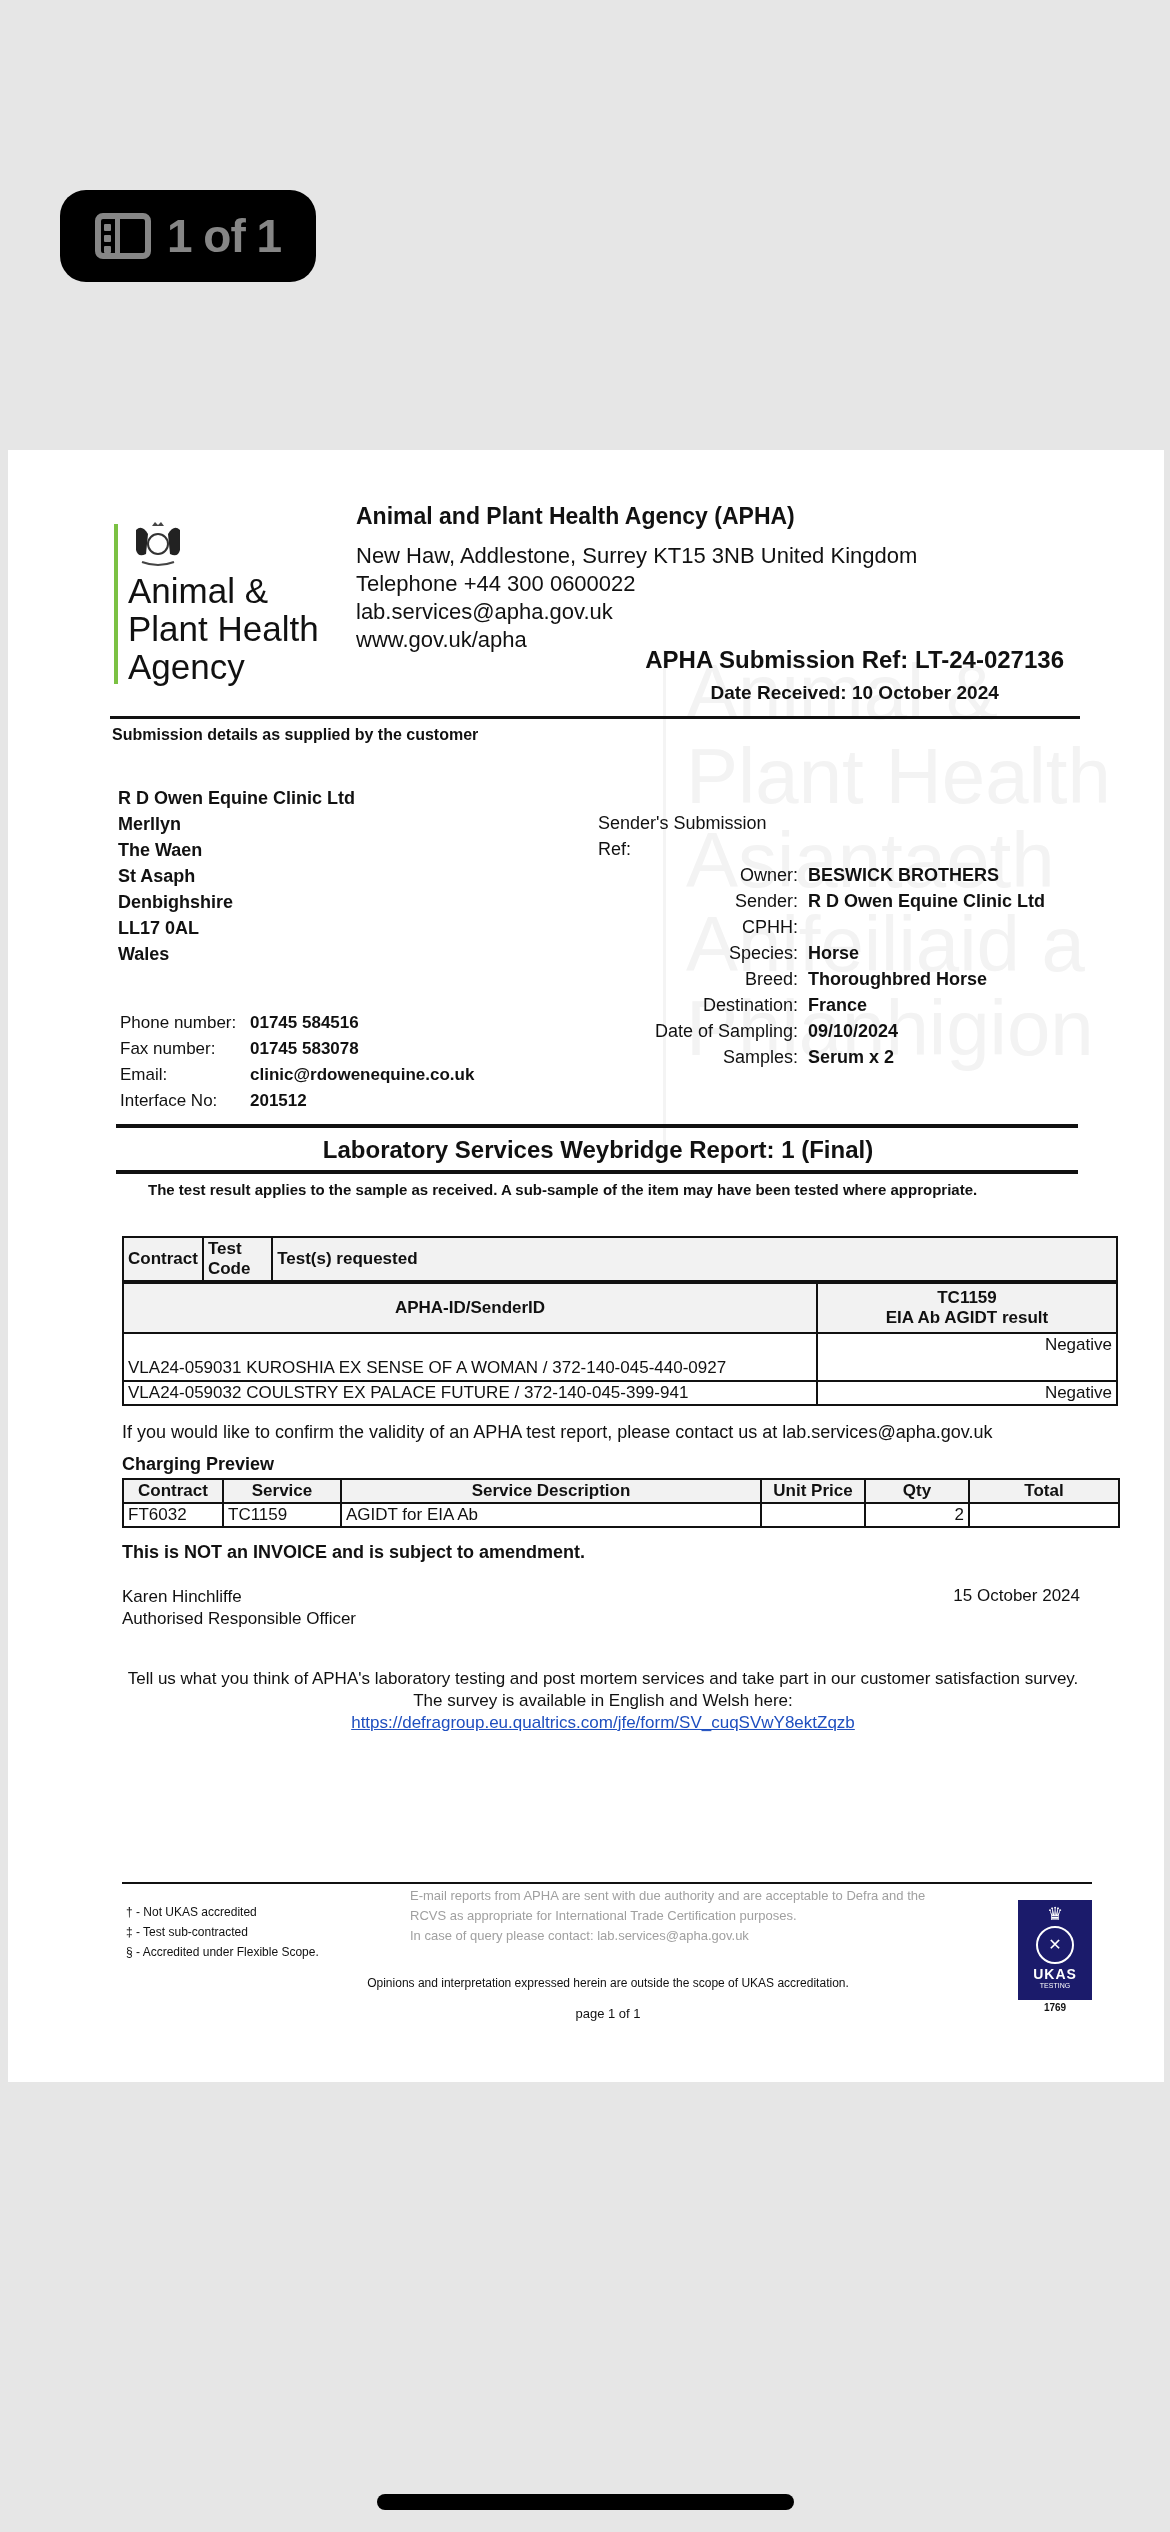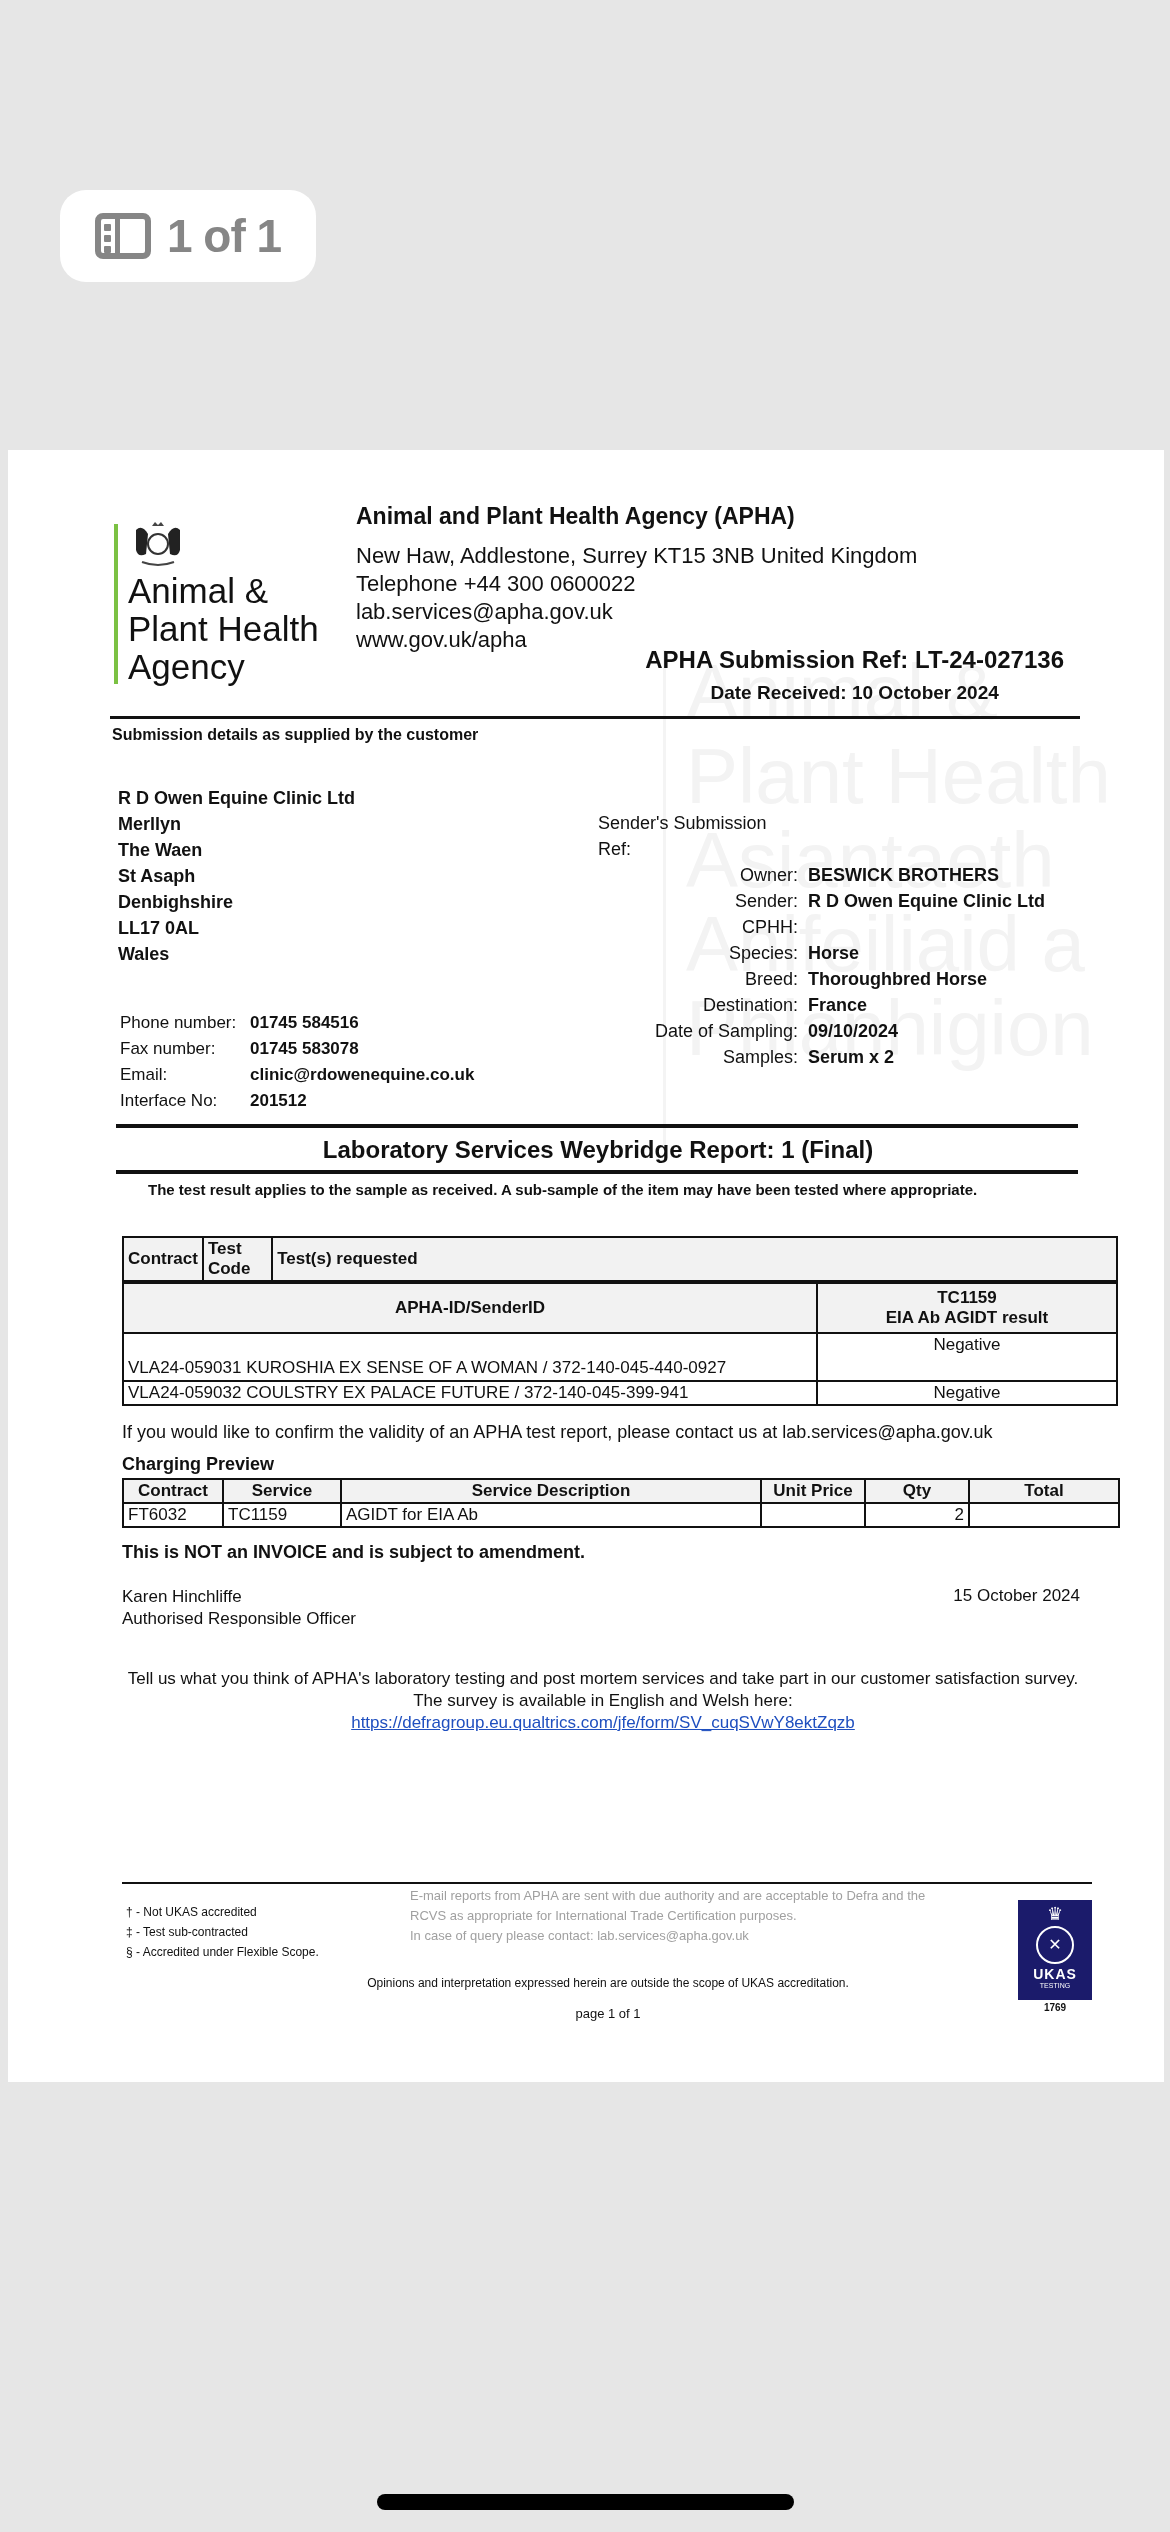--- a/index.html
+++ b/index.html
@@ -1,17 +1,17 @@
 <!DOCTYPE html>
 <html><head>
 <meta charset="utf-8">
 <style>
   * { box-sizing: border-box; margin: 0; padding: 0; }
   html, body { width: 1170px; height: 2532px; background: #e6e6e6; overflow: hidden; font-family: "Liberation Sans", sans-serif; color: #111; }
-  .page-indicator { position: absolute; left: 60px; top: 190px; width: 256px; height: 92px; background: #ffffff; border-radius: 26px; display: flex; align-items: center; justify-content: center; gap: 16px; color: #868686; }
+  .page-indicator { position: absolute; left: 60px; top: 190px; width: 256px; height: 92px; background: #000000; border-radius: 26px; display: flex; align-items: center; justify-content: center; gap: 16px; color: #868686; }
   .page-indicator .pi-icon { width: 56px; height: 46px; border: 6px solid #868686; border-radius: 8px; position: relative; }
   .page-indicator .pi-icon::before { content: ""; position: absolute; left: 14px; top: 0; bottom: 0; width: 5px; background: #868686; }
   .page-indicator .pi-icon i { position: absolute; left: 3px; width: 7px; height: 7px; background: #868686; border-radius: 1px; }
   .page-indicator .pi-text { font-size: 46px; font-weight: bold; letter-spacing: -1px; }
 
   .sheet { position: absolute; left: 8px; top: 450px; width: 1156px; height: 1632px; background: #fff; overflow: hidden; }
   .abs { position: absolute; }
 
   .watermark { position: absolute; left: 655px; top: 200px; width: 520px; height: 500px; color: #f3f3f3; font-size: 78px; line-height: 84px; border-left: 3px solid #f4f4f4; padding-left: 20px; pointer-events: none; }
 
@@ -41,21 +41,21 @@
 
   .report-title { left: 110px; top: 686px; width: 960px; text-align: center; font-weight: bold; font-size: 24px; }
   .disclaimer { left: 140px; top: 730px; width: 880px; text-align: left; font-weight: bold; font-size: 15px; line-height: 20px; }
 
   table { border-collapse: collapse; position: absolute; font-size: 17px; }
   td, th { border: 2px solid #111; padding: 1px 4px; font-weight: normal; text-align: left; }
   th { background: #f2f2f2; font-weight: bold; }
   .t-req { left: 114px; top: 786px; width: 996px; }
   .t-res { left: 114px; top: 832px; width: 996px; }
   .t-res th { text-align: center; }
-  .t-res td.res { text-align: center; vertical-align: top; }
+  .t-res td.res { text-align: right; vertical-align: top; }
   .t-charge { left: 114px; top: 1028px; width: 998px; }
   .t-charge th { text-align: center; }
 
   .validity { left: 114px; top: 972px; font-size: 18px; }
   .charging-title { left: 114px; top: 1004px; font-size: 18px; font-weight: bold; }
   .not-invoice { left: 114px; top: 1092px; font-size: 18px; font-weight: bold; }
 
   .signer { left: 114px; top: 1136px; font-size: 17px; line-height: 22px; }
   .sign-date { right: 84px; top: 1136px; font-size: 17px; }
   .survey { left: 110px; top: 1218px; width: 970px; text-align: center; font-size: 17px; line-height: 22px; }

